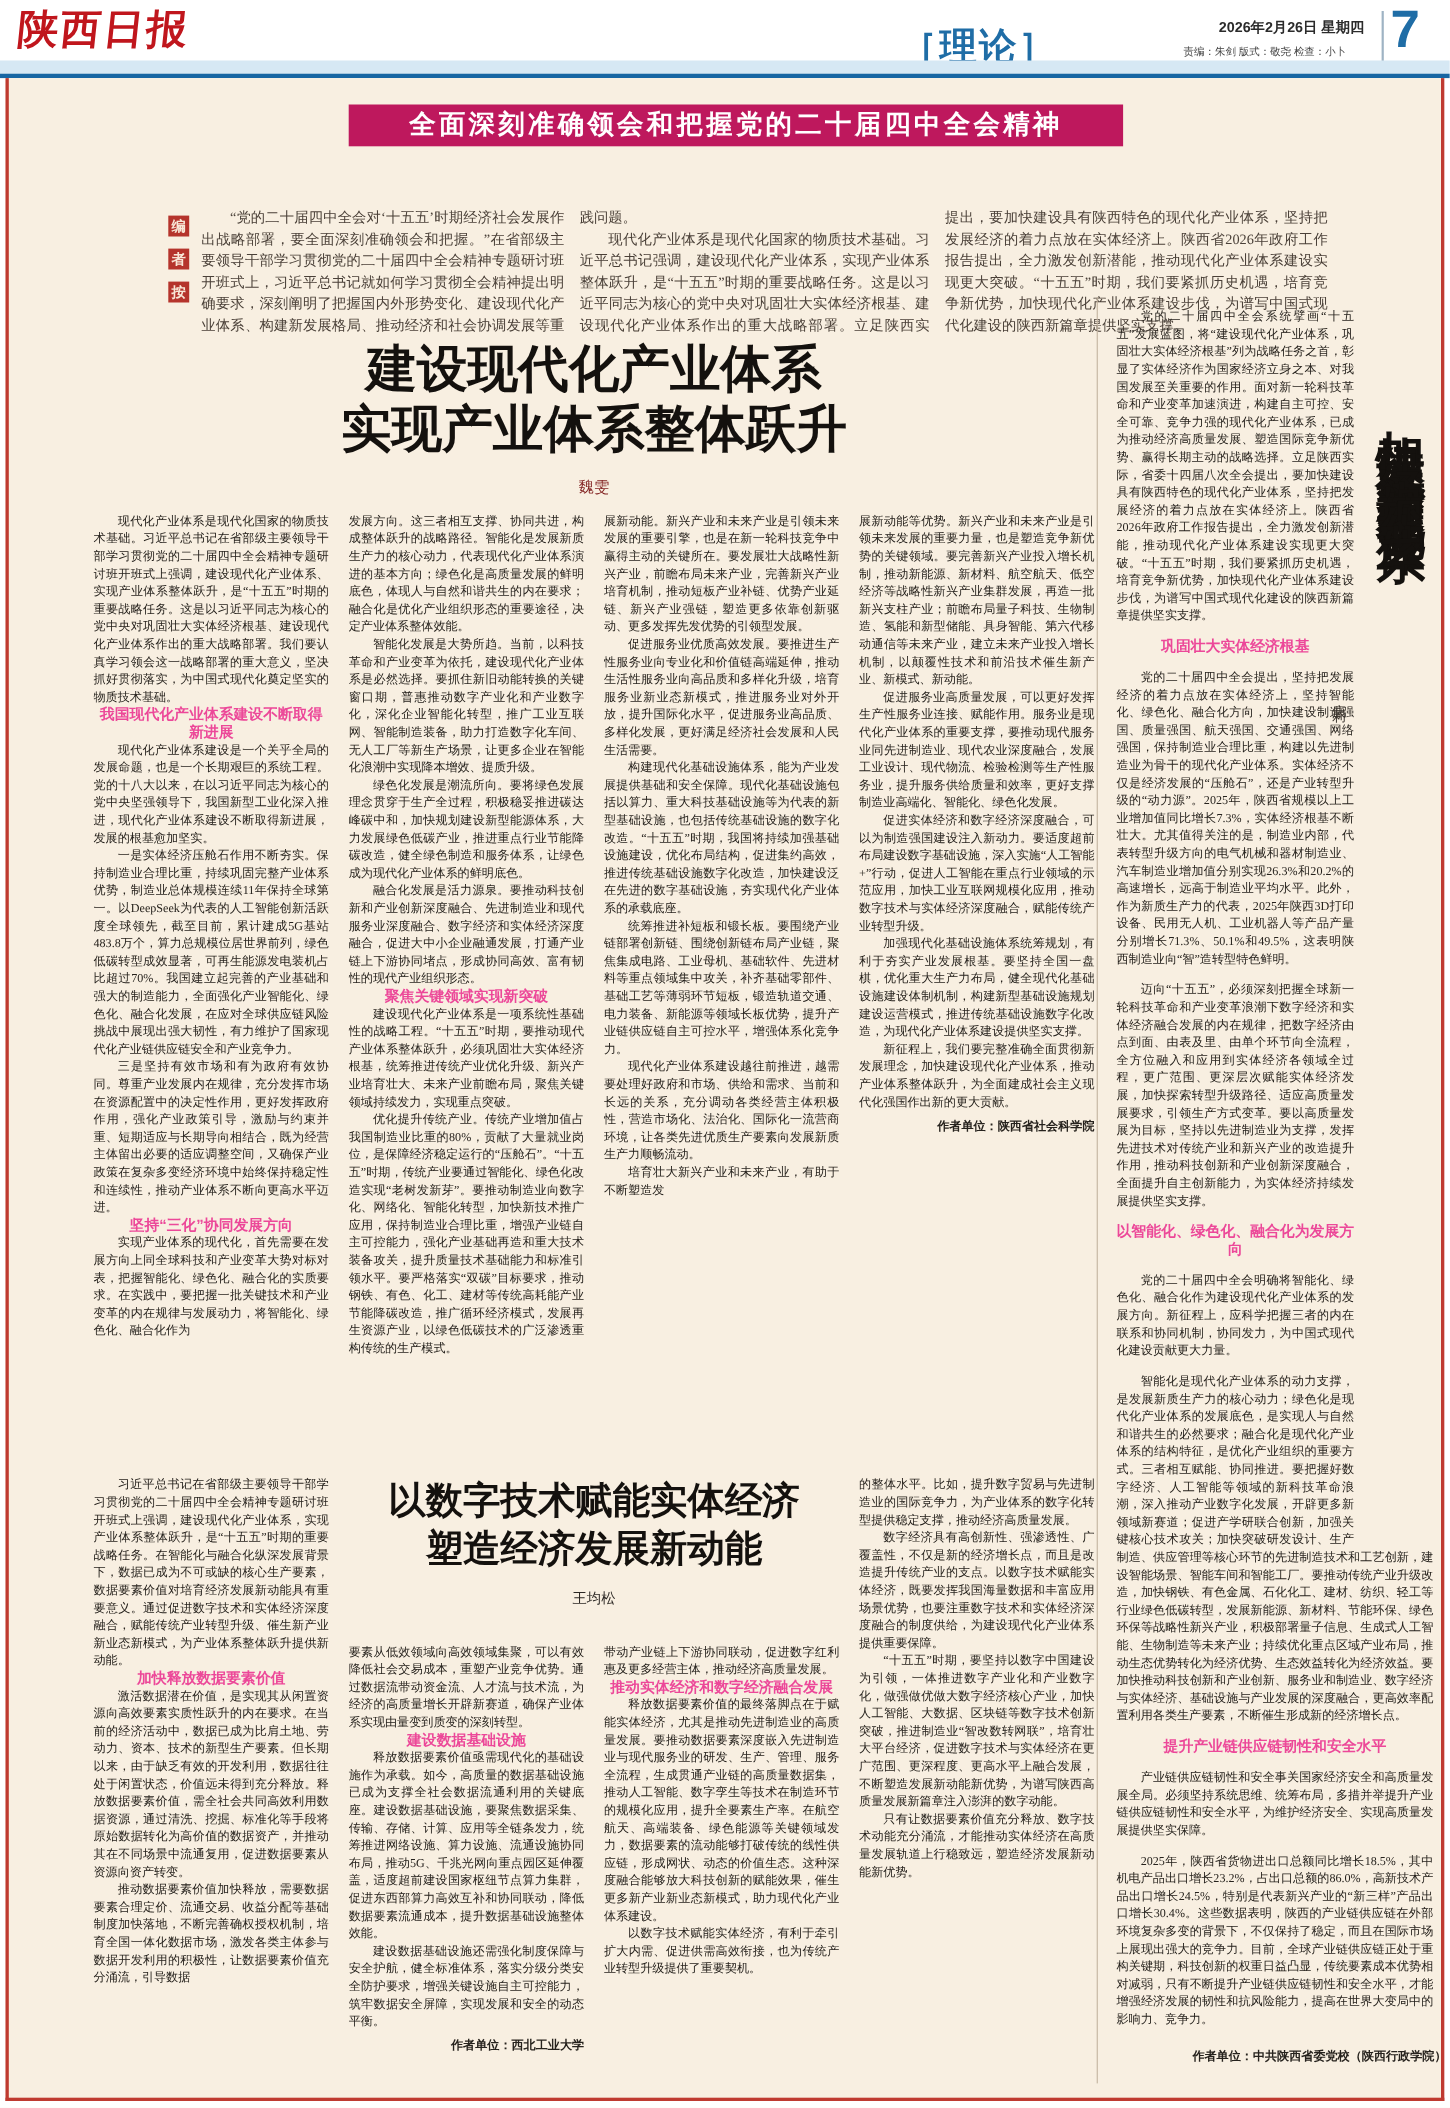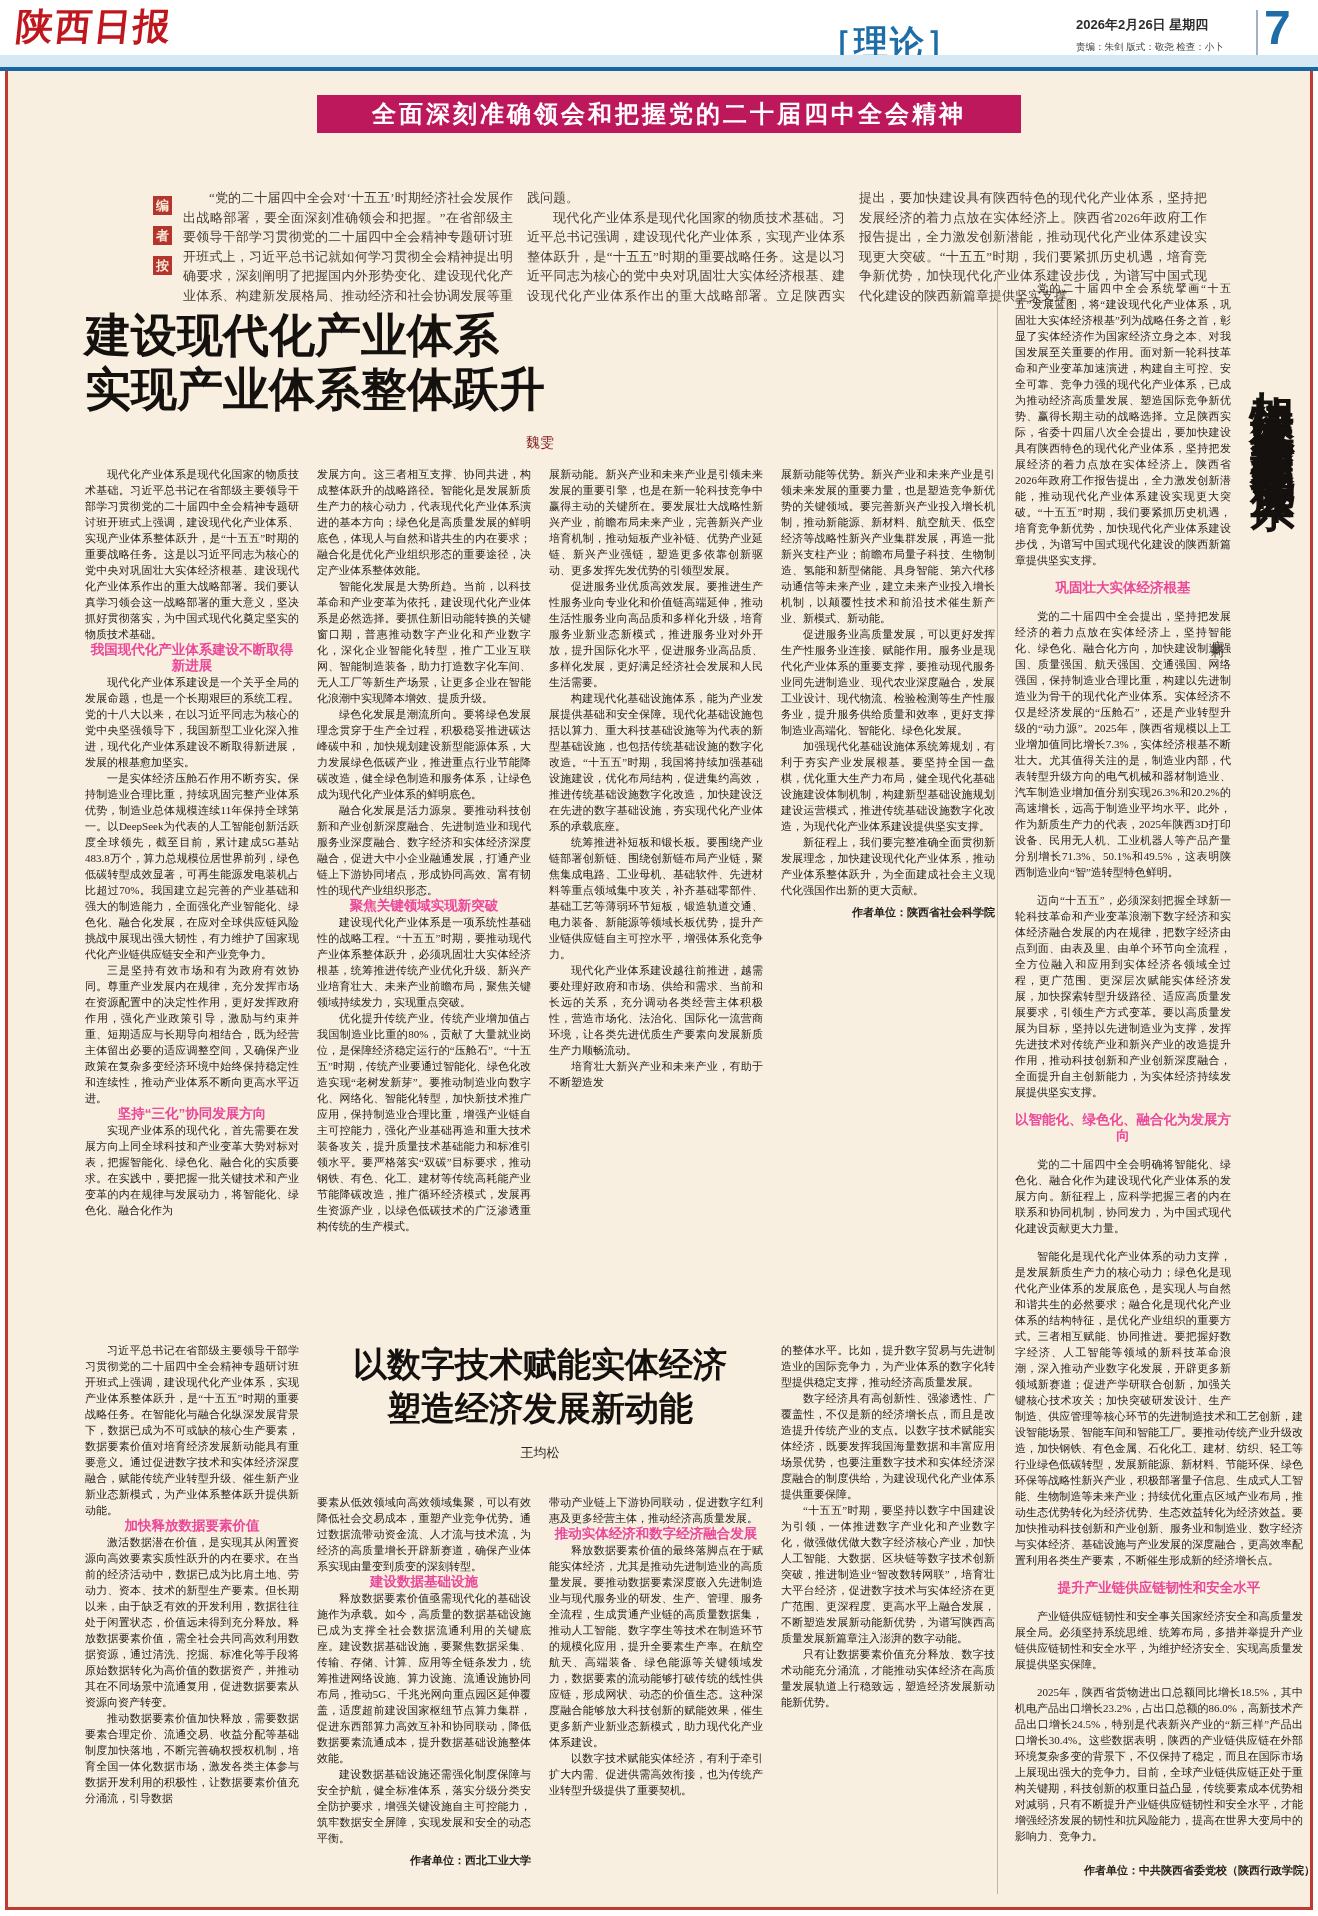--- a/index.html
+++ b/index.html
@@ -4,21 +4,21 @@
 <style>
   html,body{margin:0;padding:0;}
   #page{position:relative;width:1318px;height:1916px;background:#fff;overflow:hidden;
         font-family:"Liberation Serif",serif;color:#26221d;}
   
   .masthead{position:absolute;left:16px;top:2px;font-size:37px;font-weight:bold;color:#c0161d;
             transform:skewX(-6deg);font-family:"DejaVu Serif",serif;letter-spacing:2px;}
   .section-title{position:absolute;left:818px;top:20px;font-size:34px;font-weight:bold;color:#1f6da6;
                  font-family:"Liberation Sans",sans-serif;letter-spacing:2px;}
   .dateblock{position:absolute;left:1076px;top:16px;width:175px;}
-  .date-line{font-size:13px;font-weight:bold;color:#2b2b2b;font-family:"Liberation Sans",sans-serif;}
+  .date-line{font-size:13px;font-weight:bold;color:#2b2b2b;font-family:"Liberation Sans",sans-serif;margin-left:32px;}
   .staff-line{font-size:9.5px;color:#444;margin-top:7px;font-family:"Liberation Sans",sans-serif;}
   .head-divider{position:absolute;left:1256px;top:10px;width:2px;height:46px;background:#9fb3c4;}
   .pagenum{position:absolute;left:1264px;top:0px;font-size:48px;font-weight:bold;color:#1f6da6;
            font-family:"Liberation Sans",sans-serif;}
   .band{position:absolute;left:0;top:55px;width:1318px;height:12px;background:#d6e8f4;}
   .rule{position:absolute;left:0;top:67px;width:1318px;height:4px;background:#1766a3;}
   
   .content-frame{position:absolute;left:5px;top:71px;width:1302px;height:1836px;background:#f8efe1;
                  border-left:3px solid #bf3a30;border-right:3px solid #bf3a30;border-bottom:3px solid #bf3a30;}
   
@@ -28,21 +28,21 @@
   
   .note-label{position:absolute;left:153px;top:196px;width:20px;}
   .note-sq{width:19px;height:19px;background:#b5342c;color:#f8e8d8;font-family:"Liberation Sans",sans-serif;
            font-size:13px;font-weight:bold;text-align:center;line-height:19px;margin-bottom:11px;}
   .note{position:absolute;left:183px;top:188px;width:1024px;height:118px;display:flex;gap:14px;
         font-size:13px;line-height:19.5px;color:#4a4038;text-align:justify;overflow:hidden;}
   .note-col p{margin:0;}
   .note-col .ind{text-indent:2em;}
   .nc1{width:330px;} .nc2{width:318px;} .nc3{width:348px;}
   
-  .a1-title{position:absolute;left:85px;top:308px;width:910px;text-align:left;
+  .a1-title{position:absolute;left:85px;top:308px;width:910px;text-align:center;
             font-family:"Liberation Sans",sans-serif;font-weight:900;font-size:46px;line-height:54px;color:#14110e;}
   .a1-author{position:absolute;left:85px;top:434px;width:910px;text-align:center;font-size:14px;color:#7f1d1d;}
   .a1-body{position:absolute;left:85px;top:466px;width:910px;height:856px;display:flex;gap:18px;overflow:hidden;}
   .col{width:214px;height:100%;overflow:hidden;font-size:11px;line-height:16px;text-align:justify;}
   .col p{margin:0 0 0 0;text-indent:2em;}
   .col p.cont{text-indent:0;}
   .subhead{font-family:"Liberation Sans",sans-serif;font-weight:bold;font-size:13.5px;text-align:center;
            margin:12px 0 10px;color:#ec4899;text-indent:0 !important;}
   .attr{font-weight:bold;text-align:right;text-indent:0 !important;margin-top:6px !important;
         font-family:"Liberation Sans",sans-serif;font-size:11px;}
@@ -134,20 +134,21 @@
       <p class="cont">展新动能。新兴产业和未来产业是引领未来发展的重要引擎，也是在新一轮科技竞争中赢得主动的关键所在。要发展壮大战略性新兴产业，前瞻布局未来产业，完善新兴产业培育机制，推动短板产业补链、优势产业延链、新兴产业强链，塑造更多依靠创新驱动、更多发挥先发优势的引领型发展。</p>
       <p>促进服务业优质高效发展。要推进生产性服务业向专业化和价值链高端延伸，推动生活性服务业向高品质和多样化升级，培育服务业新业态新模式，推进服务业对外开放，提升国际化水平，促进服务业高品质、多样化发展，更好满足经济社会发展和人民生活需要。</p>
       <p>构建现代化基础设施体系，能为产业发展提供基础和安全保障。现代化基础设施包括以算力、重大科技基础设施等为代表的新型基础设施，也包括传统基础设施的数字化改造。“十五五”时期，我国将持续加强基础设施建设，优化布局结构，促进集约高效，推进传统基础设施数字化改造，加快建设泛在先进的数字基础设施，夯实现代化产业体系的承载底座。</p>
       <p>统筹推进补短板和锻长板。要围绕产业链部署创新链、围绕创新链布局产业链，聚焦集成电路、工业母机、基础软件、先进材料等重点领域集中攻关，补齐基础零部件、基础工艺等薄弱环节短板，锻造轨道交通、电力装备、新能源等领域长板优势，提升产业链供应链自主可控水平，增强体系化竞争力。</p>
       <p>现代化产业体系建设越往前推进，越需要处理好政府和市场、供给和需求、当前和长远的关系，充分调动各类经营主体积极性，营造市场化、法治化、国际化一流营商环境，让各类先进优质生产要素向发展新质生产力顺畅流动。</p>
       <p>培育壮大新兴产业和未来产业，有助于不断塑造发</p>
     </div>
     <div class="col">
       <p class="cont">展新动能等优势。新兴产业和未来产业是引领未来发展的重要力量，也是塑造竞争新优势的关键领域。要完善新兴产业投入增长机制，推动新能源、新材料、航空航天、低空经济等战略性新兴产业集群发展，再造一批新兴支柱产业；前瞻布局量子科技、生物制造、氢能和新型储能、具身智能、第六代移动通信等未来产业，建立未来产业投入增长机制，以颠覆性技术和前沿技术催生新产业、新模式、新动能。</p>
       <p>促进服务业高质量发展，可以更好发挥生产性服务业连接、赋能作用。服务业是现代化产业体系的重要支撑，要推动现代服务业同先进制造业、现代农业深度融合，发展工业设计、现代物流、检验检测等生产性服务业，提升服务供给质量和效率，更好支撑制造业高端化、智能化、绿色化发展。</p>
+      <p>促进实体经济和数字经济深度融合，可以为制造强国建设注入新动力。要适度超前布局建设数字基础设施，深入实施“人工智能+”行动，促进人工智能在重点行业领域的示范应用，加快工业互联网规模化应用，推动数字技术与实体经济深度融合，赋能传统产业转型升级。</p>
       <p>加强现代化基础设施体系统筹规划，有利于夯实产业发展根基。要坚持全国一盘棋，优化重大生产力布局，健全现代化基础设施建设体制机制，构建新型基础设施规划建设运营模式，推进传统基础设施数字化改造，为现代化产业体系建设提供坚实支撑。</p>
       <p>新征程上，我们要完整准确全面贯彻新发展理念，加快建设现代化产业体系，推动产业体系整体跃升，为全面建成社会主义现代化强国作出新的更大贡献。</p>
       <p class="attr">作者单位：陕西省社会科学院</p>
     </div>
   </div>
 
   <div class="a3">
     <div class="col">
       <p>习近平总书记在省部级主要领导干部学习贯彻党的二十届四中全会精神专题研讨班开班式上强调，建设现代化产业体系，实现产业体系整体跃升，是“十五五”时期的重要战略任务。在智能化与融合化纵深发展背景下，数据已成为不可或缺的核心生产要素，数据要素价值对培育经济发展新动能具有重要意义。通过促进数字技术和实体经济深度融合，赋能传统产业转型升级、催生新产业新业态新模式，为产业体系整体跃升提供新动能。</p>
       <p class="subhead">加快释放数据要素价值</p>

